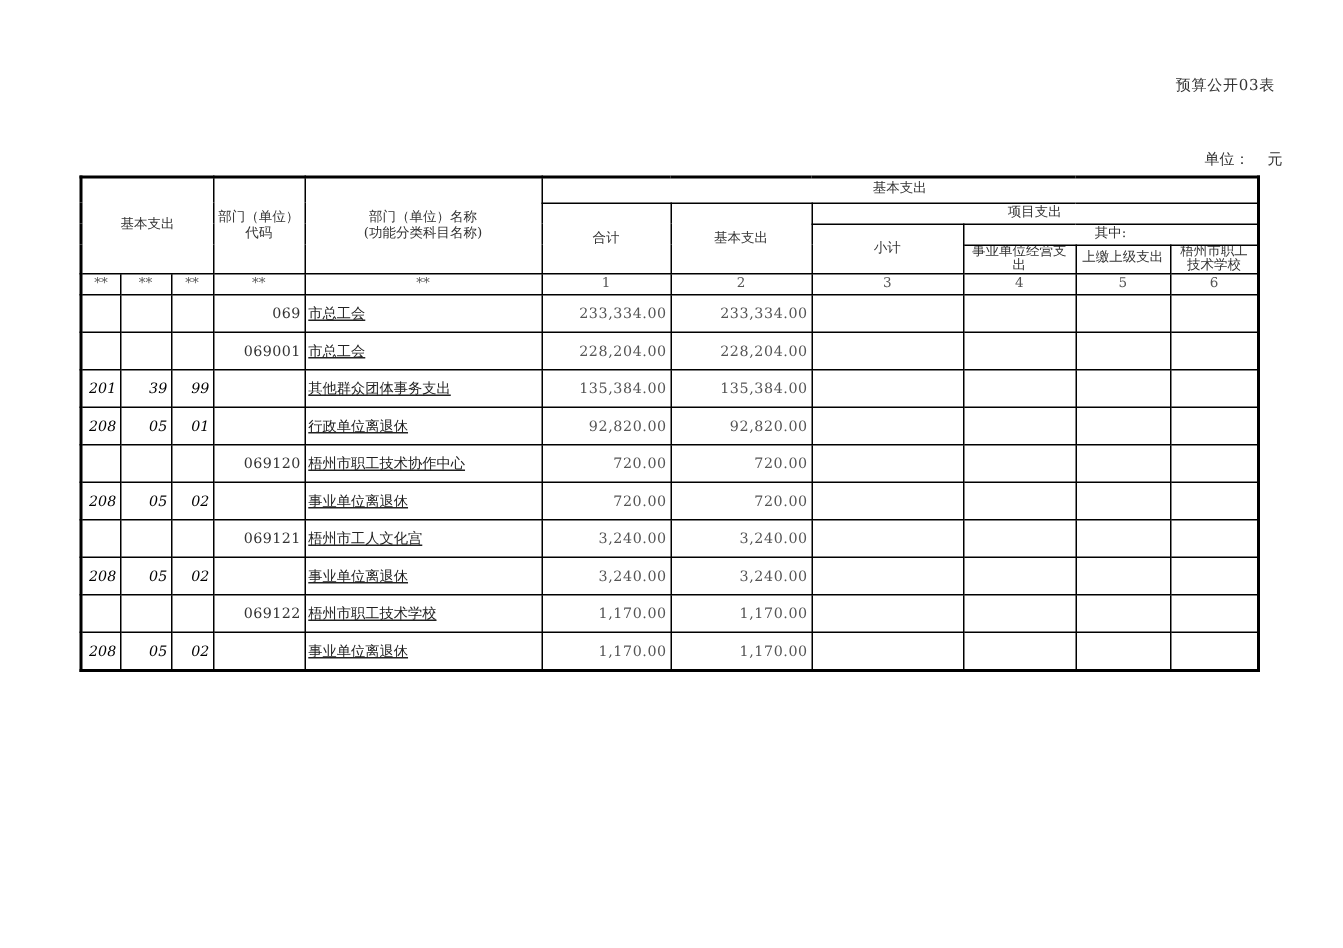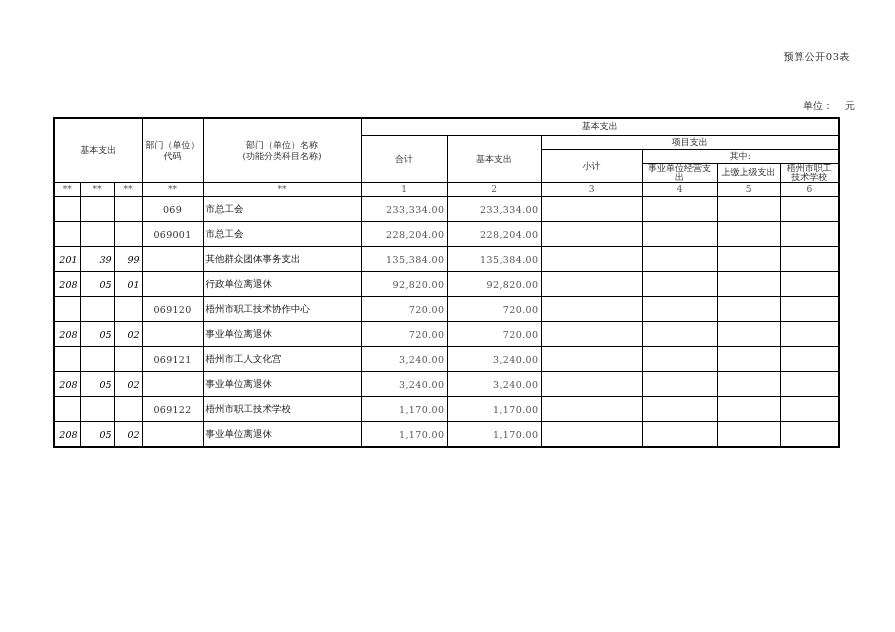--- a/index.html
+++ b/index.html
@@ -78,29 +78,30 @@
   tbody tr { height: 25px; }
   tbody td { font-size: 9.5px; }
   td.c-code {
     text-align: right;
     padding-left: 2px;
     font-weight: bold;
     color: #000;
     font-style: italic;
   }
   td.c-unitcode {
-    text-align: center;
+    text-align: right;
     padding-left: 3px;
     color: #333;
     letter-spacing: 0.3px;
   }
   td.c-name {
     text-align: left;
     padding-left: 4px;
     color: #222;
+    text-decoration: underline;
   }
   td.c-num {
     text-align: right;
     padding-right: 5px;
     color: #555;
     letter-spacing: 0.4px;
     margin-left: 30px;
   }
   td.c-empty { }
 </style>

